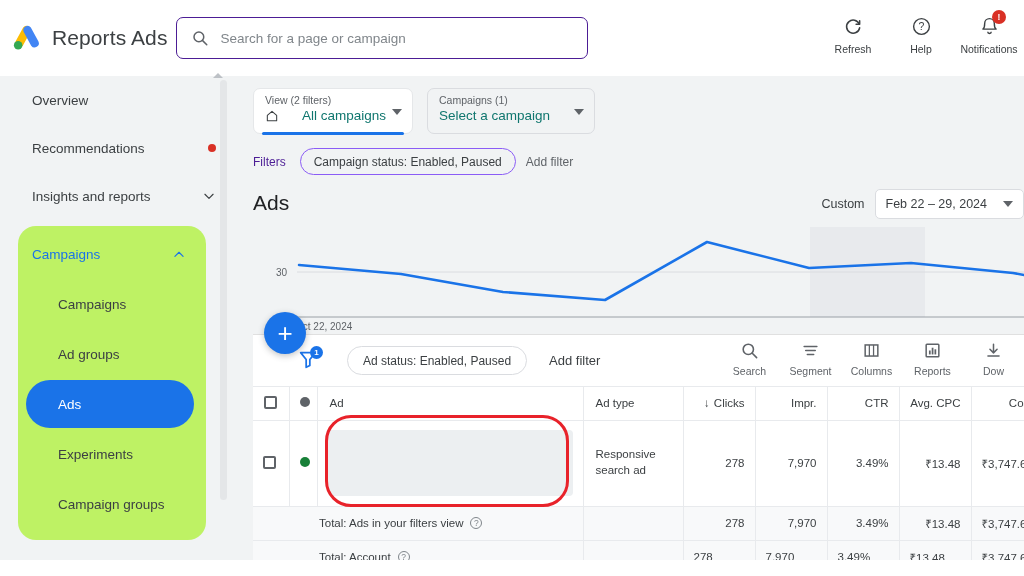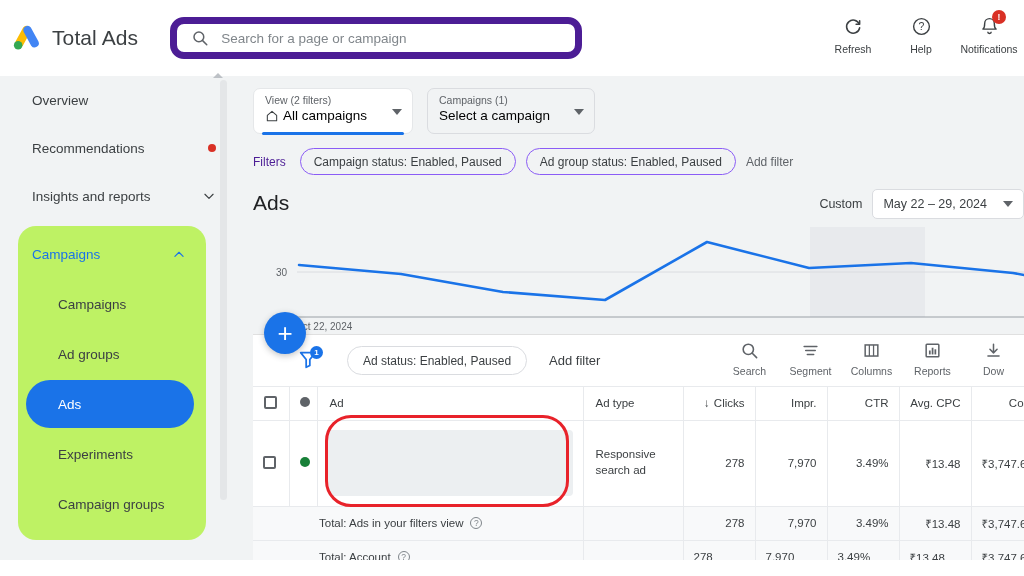--- a/index.html
+++ b/index.html
@@ -13,22 +13,22 @@
 
   
   .header {
     position: absolute; top: 0; left: 0; width: 1024px; height: 76px;
     background: #ffffff; display: flex; align-items: center;
   }
   .logo-wrap { display: flex; align-items: center; margin-left: 10px; }
   .ads-logo { width: 34px; height: 34px; }
   .brand { margin-left: 8px; font-size: 21px; color: #3c4043; letter-spacing: .1px; }
   .search-box {
-    margin-left: 32px; width: 412px; height: 42px;
-    border: 7px solid #4c1d95; border-radius: 14px;
+    margin-left: 8px; width: 412px; height: 42px;
+    border: 1px solid #4c1d95; border-radius: 7px;
     display: flex; align-items: center; padding: 0 14px; background: #fff;
   }
   .search-box .s-icon { width: 18px; height: 18px; flex: 0 0 18px; }
   .search-input {
     border: none; outline: none; margin-left: 12px; flex: 1;
     font-family: "Liberation Sans", sans-serif; font-size: 13.5px; color: #3c4043;
     background: transparent;
   }
   .search-input::placeholder { color: #80868b; }
 
@@ -91,22 +91,22 @@
   }
   .selector-row { display: flex; gap: 14px; padding: 12px 0 0 14px; }
   .selector {
     width: 160px; height: 46px; border-radius: 7px; position: relative;
     padding: 5px 26px 0 11px; cursor: pointer;
   }
   .selector.white { background: #ffffff; border: 1px solid #e5e7e9; }
   .selector.plain { background: transparent; border: 1px solid #dadce0; width: 168px; }
   .sel-top { font-size: 10.5px; color: #5f6368; }
   .sel-bottom {
-    font-size: 13.5px; color: #000000; margin-top: 2px;
-    display: flex; align-items: center; gap: 4px;
+    font-size: 13.5px; color: #0f766e; margin-top: 2px;
+    display: flex; align-items: center; gap: 15px; justify-content: space-between;
   }
   .sel-caret {
     position: absolute; right: 10px; top: 20px;
     width: 0; height: 0; border-left: 5px solid transparent;
     border-right: 5px solid transparent; border-top: 6px solid #5f6368;
   }
   .sel-underline {
     position: absolute; left: 8px; right: 8px; bottom: -2px; height: 3px;
     background: #1a73e8; border-radius: 2px;
   }
@@ -238,21 +238,21 @@
 
 <div id="app">
 
   <div class="header">
     <div class="logo-wrap">
       <svg class="ads-logo" viewBox="0 0 40 40">
         <path d="M15.5 7.5 L6.5 24 a5 5 0 0 0 8.6 5 L24 12.5 a5 5 0 0 0 -8.5 -5 z" fill="#fbbc04"></path>
         <path d="M24.5 7.5 L33.5 24 a5 5 0 0 1 -8.6 5 L16 12.5 a5 5 0 0 1 8.5 -5 z" fill="#4285f4"></path>
         <circle cx="9.6" cy="28.4" r="5" fill="#34a853"></circle>
       </svg>
-      <div class="brand">Total Ads</div>
+      <div class="brand">Reports Ads</div>
     </div>
     <div class="search-box">
       <svg class="s-icon" viewBox="0 0 24 24">
         <circle cx="10.5" cy="10.5" r="6.5" fill="none" stroke="#5f6368" stroke-width="2"></circle>
         <line x1="15.5" y1="15.5" x2="21" y2="21" stroke="#5f6368" stroke-width="2" stroke-linecap="round"></line>
       </svg>
       <input class="search-input" placeholder="Search for a page or campaign" style="">
     </div>
 
     <div class="header-actions">
@@ -357,30 +357,29 @@
         <div class="sel-bottom">
           <span>Select a campaign</span>
         </div>
         <div class="sel-caret"></div>
       </div>
     </div>
 
     <div class="filters-row">
       <span class="filters-label">Filters</span>
       <span class="chip">Campaign status: Enabled, Paused</span>
-      <span class="chip">Ad group status: Enabled, Paused</span>
       <span class="add-filter">Add filter</span>
     </div>
 
     <div class="panel-title-row">
       <span class="panel-title">Ads</span>
       <div class="date-area">
         <span class="date-label">Custom</span>
         <div class="date-picker">
-          <span>May 22 – 29, 2024</span>
+          <span>Feb 22 – 29, 2024</span>
           <span style="width:0;height:0;border-left:5px solid transparent;border-right:5px solid transparent;border-top:6px solid #5f6368;"></span>
         </div>
       </div>
     </div>
 
     <div class="chart-wrap">
       <svg class="chart-svg" width="785" height="110" viewBox="0 0 785 110">
         <rect x="571" y="6" width="115" height="90" fill="#e8eaed"></rect>
         <line x1="58" y1="51" x2="785" y2="51" stroke="#dadce0" stroke-width="1"></line>
         <line x1="58" y1="96" x2="785" y2="96" stroke="#9aa0a6" stroke-width="1"></line>

